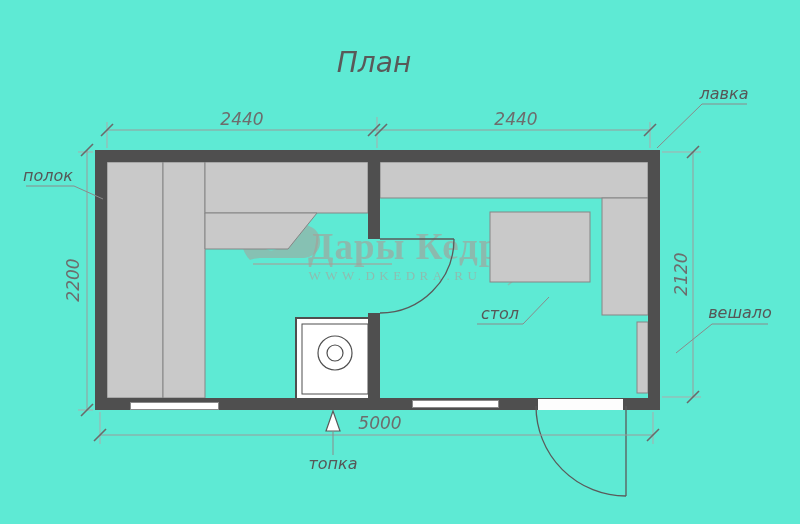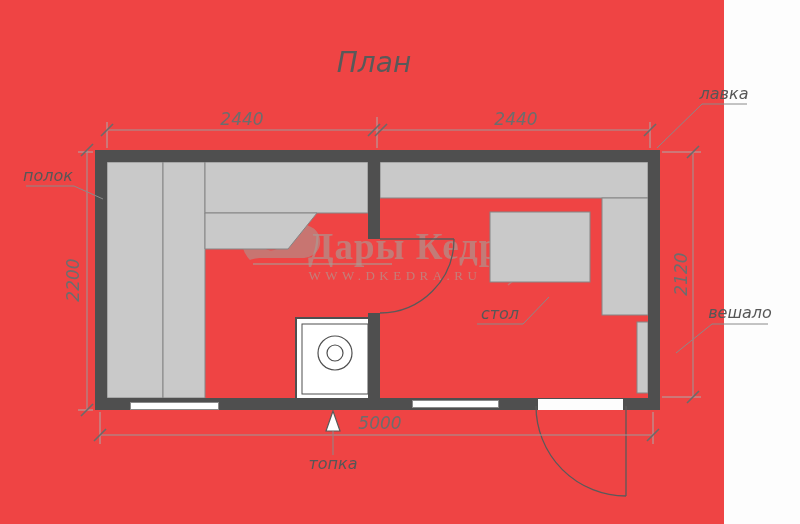--- a/index.html
+++ b/index.html
@@ -1,16 +1,16 @@
 <!DOCTYPE html>
 <html><head>
 <meta charset="utf-8">
 <style>
   html,body{margin:0;padding:0;background:#fdfdfd;width:800px;height:524px;overflow:hidden;}
-  #stage{position:relative;width:724px;height:524px;background:#ef4444;}
+  #stage{position:relative;width:800px;height:524px;background:#5eead4;}
   svg{position:absolute;left:0;top:0;}
   .title-text{font:italic 28px "DejaVu Sans", sans-serif;fill:#595959;}
   .dim-text{font:italic 17px "DejaVu Sans", sans-serif;fill:#6d6d6d;}
   .label-text{font:italic 16px "DejaVu Sans", sans-serif;fill:#575757;}
   .wm-brand{font:bold 37px "Liberation Serif", serif;fill:#a89e97;opacity:.62;letter-spacing:1px;}
   .wm-url{font:13px "Liberation Serif", serif;fill:#aaa19a;opacity:.62;letter-spacing:4.5px;}
   .wall{fill:#4f4f4f;stroke:none;}
   .bench{fill:#c9c9c9;stroke:#858585;stroke-width:1;}
   .whitegap{fill:#fdfdfd;stroke:none;}
   .window{fill:#ffffff;stroke:#8a8a8a;stroke-width:1;}

